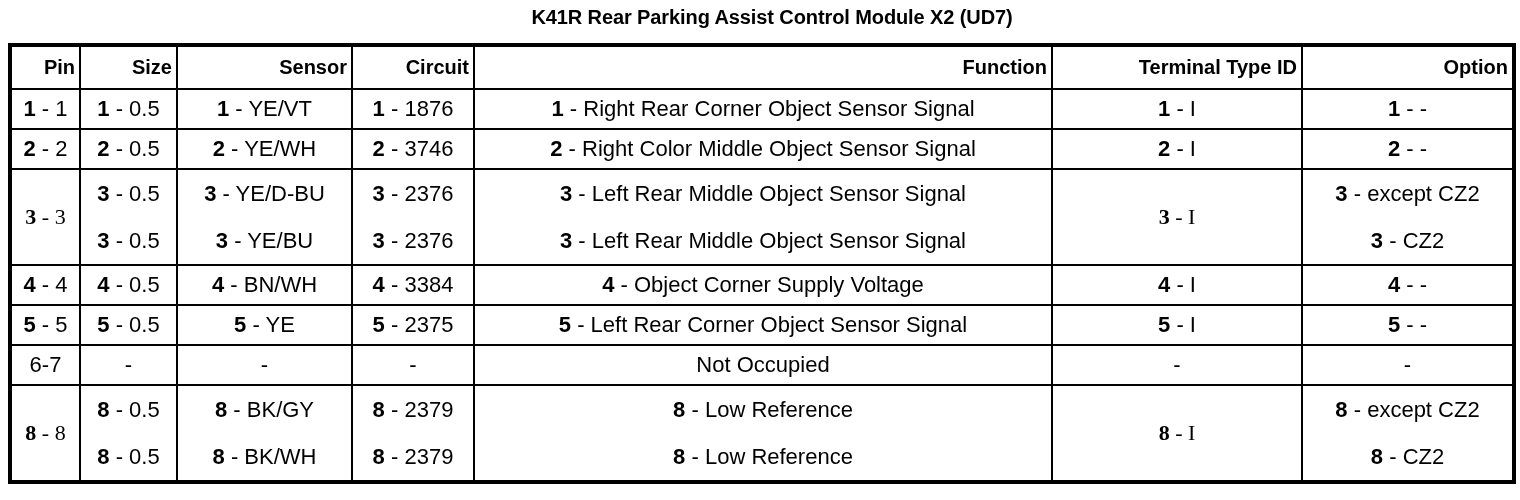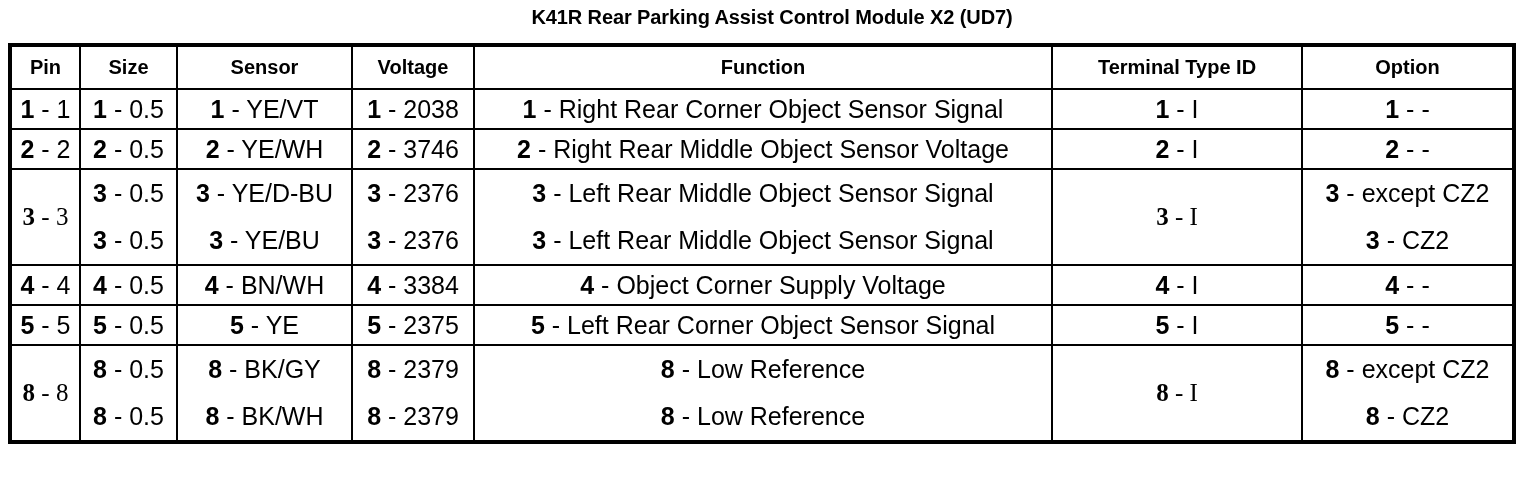--- a/index.html
+++ b/index.html
@@ -45,29 +45,30 @@
   table.pinout col.c-circuit  { width: 122px; }
   table.pinout col.c-function { width: 578px; }
   table.pinout col.c-terminal { width: 250px; }
   table.pinout col.c-option   { width: 212px; }
 
   table.pinout th,
   table.pinout td {
     border: 2px solid #000;
     text-align: center;
     vertical-align: middle;
-    font-size: 25px;
+    font-size: 22px;
     padding: 0 4px;
     white-space: nowrap;
   }
 
   table.pinout thead th {
     font-weight: bold;
     height: 41px;
     font-size: 20px;
+    text-align: right;
   }
 
   table.pinout tbody td {
     height: 38px;
     font-weight: normal;
   }
 
   
   .idx { font-weight: bold; }
   .sep { font-weight: normal; }
@@ -105,42 +106,42 @@
         <col class="c-circuit">
       <col class="c-function">
         <col class="c-terminal">
         <col class="c-option">
     </colgroup>
     <thead>
       <tr>
         <th>Pin</th>
         <th>Size</th>
         <th>Sensor</th>
-        <th>Voltage</th>
+        <th>Circuit</th>
         <th>Function</th>
         <th>Terminal Type ID</th>
         <th>Option</th>
       </tr>
     </thead>
     <tbody id="table-body">
         <tr>
           <td><span class="idx">1</span><span class="sep"> - </span><span class="val">1</span></td>
           <td><span class="idx">1</span><span class="sep"> - </span><span class="val">0.5</span></td>
           <td><span class="idx">1</span><span class="sep"> - </span><span class="val">YE/VT</span></td>
-          <td><span class="idx">1</span><span class="sep"> - </span><span class="val">2038</span></td>
+          <td><span class="idx">1</span><span class="sep"> - </span><span class="val">1876</span></td>
           <td><span class="idx">1</span><span class="sep"> - </span><span class="val">Right Rear Corner Object Sensor Signal</span></td>
           <td><span class="idx">1</span><span class="sep"> - </span><span class="val">I</span></td>
           <td><span class="idx">1</span><span class="sep"> - </span><span class="val">-</span></td>
         </tr>
         <tr>
           <td><span class="idx">2</span><span class="sep"> - </span><span class="val">2</span></td>
           <td><span class="idx">2</span><span class="sep"> - </span><span class="val">0.5</span></td>
           <td><span class="idx">2</span><span class="sep"> - </span><span class="val">YE/WH</span></td>
           <td><span class="idx">2</span><span class="sep"> - </span><span class="val">3746</span></td>
-          <td><span class="idx">2</span><span class="sep"> - </span><span class="val">Right Rear Middle Object Sensor Voltage</span></td>
+          <td><span class="idx">2</span><span class="sep"> - </span><span class="val">Right Color Middle Object Sensor Signal</span></td>
           <td><span class="idx">2</span><span class="sep"> - </span><span class="val">I</span></td>
           <td><span class="idx">2</span><span class="sep"> - </span><span class="val">-</span></td>
         </tr>
         <tr>
           <td class="rowspan2"><span class="idx">3</span><span class="sep"> - </span><span class="val">3</span></td>
           <td class="dual">
             <span class="line"><span class="idx">3</span><span class="sep"> - </span><span class="val">0.5</span></span>
             <span class="line"><span class="idx">3</span><span class="sep"> - </span><span class="val">0.5</span></span>
           </td>
           <td class="dual">
@@ -173,20 +174,29 @@
         <tr>
           <td><span class="idx">5</span><span class="sep"> - </span><span class="val">5</span></td>
           <td><span class="idx">5</span><span class="sep"> - </span><span class="val">0.5</span></td>
           <td><span class="idx">5</span><span class="sep"> - </span><span class="val">YE</span></td>
           <td><span class="idx">5</span><span class="sep"> - </span><span class="val">2375</span></td>
           <td><span class="idx">5</span><span class="sep"> - </span><span class="val">Left Rear Corner Object Sensor Signal</span></td>
           <td><span class="idx">5</span><span class="sep"> - </span><span class="val">I</span></td>
           <td><span class="idx">5</span><span class="sep"> - </span><span class="val">-</span></td>
         </tr>
         <tr>
+          <td class="plain">6-7</td>
+          <td class="plain">-</td>
+          <td class="plain">-</td>
+          <td class="plain">-</td>
+          <td class="plain">Not Occupied</td>
+          <td class="plain">-</td>
+          <td class="plain">-</td>
+        </tr>
+        <tr>
           <td class="rowspan2"><span class="idx">8</span><span class="sep"> - </span><span class="val">8</span></td>
           <td class="dual">
             <span class="line"><span class="idx">8</span><span class="sep"> - </span><span class="val">0.5</span></span>
             <span class="line"><span class="idx">8</span><span class="sep"> - </span><span class="val">0.5</span></span>
           </td>
           <td class="dual">
             <span class="line"><span class="idx">8</span><span class="sep"> - </span><span class="val">BK/GY</span></span>
             <span class="line"><span class="idx">8</span><span class="sep"> - </span><span class="val">BK/WH</span></span>
           </td>
           <td class="dual">

